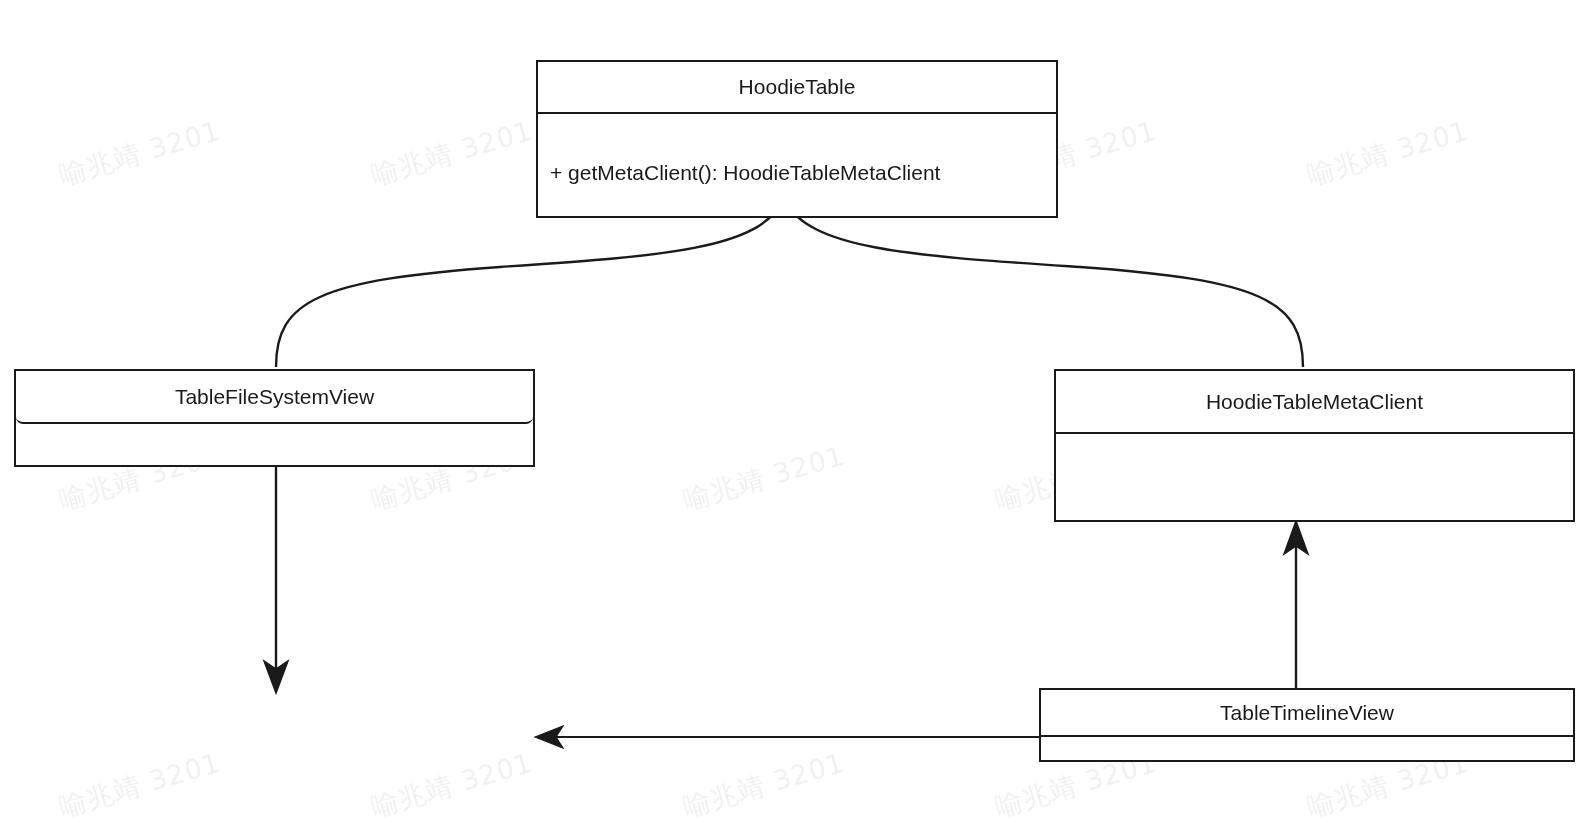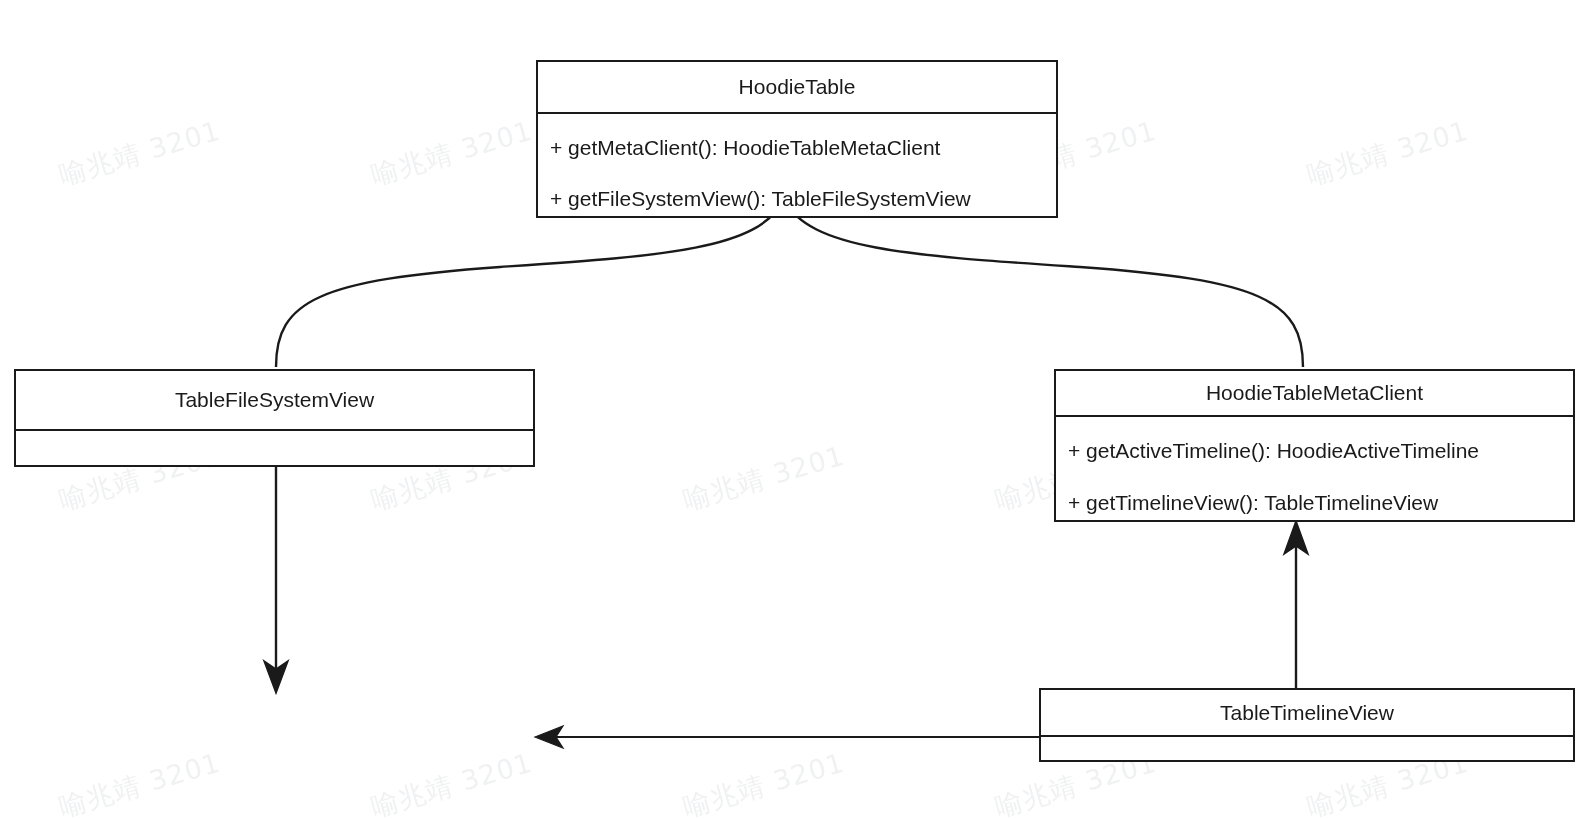--- a/index.html
+++ b/index.html
@@ -131,35 +131,30 @@
     <path d="M 1296 521 L 1284 554 L 1296 546 L 1308 554 Z" fill="#1a1a1a" stroke="#1a1a1a" stroke-width="1.5" stroke-linejoin="miter"></path>
 
     <line x1="1039" y1="737" x2="547" y2="737" stroke="#1a1a1a" stroke-width="2.2"></line>
     <path d="M 535 737 L 563 726 L 556 737 L 563 748 Z" fill="#1a1a1a" stroke="#1a1a1a" stroke-width="1.2" stroke-linejoin="miter"></path>
   </svg>
 
   <div class="uml-class" style="left:536px; top:16px; width:522px; height:158px;margin-top:44px;">
     <div class="uml-header" style="height:52px;">HoodieTable</div>
     <div class="uml-body">
       <div class="uml-member">+ getMetaClient(): HoodieTableMetaClient</div>
-      <div class="uml-member">+ getFileSystemView(): TableFileSystemView</div>
     </div>
   </div>
 
   <div class="uml-class" style="left:14px; top:369px; width:521px; height:98px;">
-    <div class="uml-header" style="height:60px;">TableFileSystemView</div>
+    <div class="uml-header" style="height:53px;border-radius:7px;">TableFileSystemView</div>
     <div class="uml-body empty"></div>
   </div>
 
   <div class="uml-class" style="left:1054px; top:369px; width:521px; height:153px;">
-    <div class="uml-header" style="height:46px;">HoodieTableMetaClient</div>
-    <div class="uml-body">
-      <div class="uml-member">+ getActiveTimeline(): HoodieActiveTimeline</div>
-      <div class="uml-member">+ getTimelineView(): TableTimelineView</div>
-    </div>
+    <div class="uml-header" style="height:63px;">HoodieTableMetaClient</div>
   </div>
 
 
   <div class="uml-class" style="left:1039px; top:688px; width:536px; height:74px;">
     <div class="uml-header" style="height:47px;">TableTimelineView</div>
     <div class="uml-body empty"></div>
   </div>
 
 </div>
 

